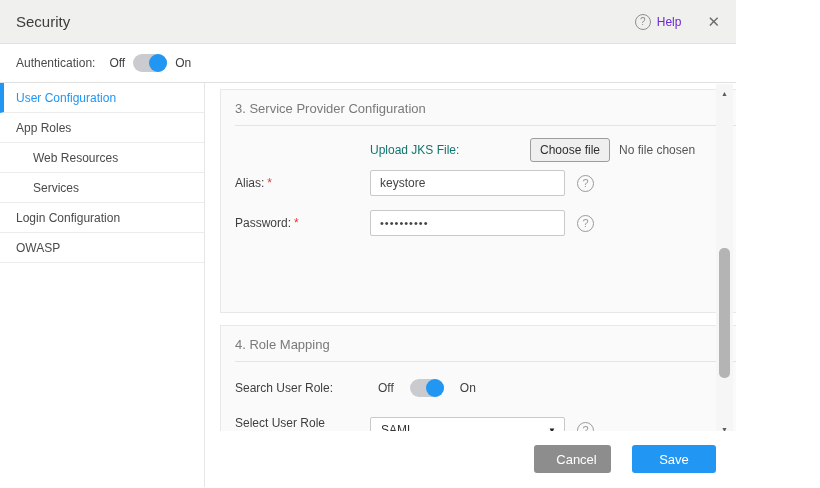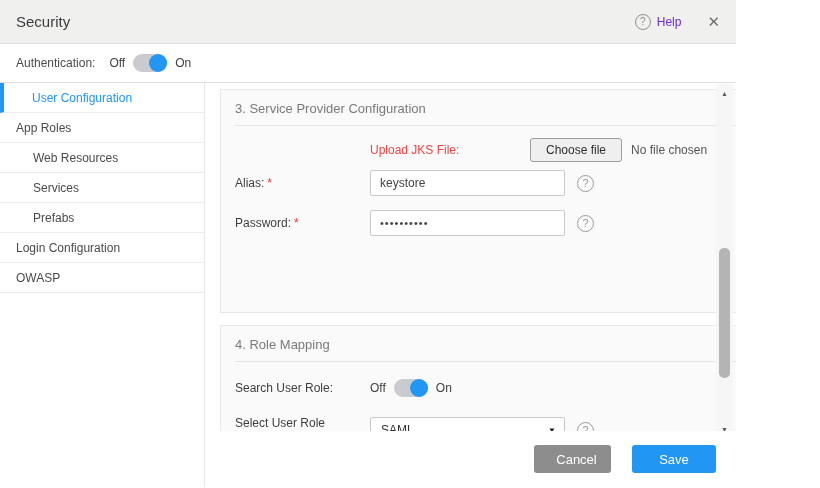--- a/index.html
+++ b/index.html
@@ -28,43 +28,43 @@
   .toggle .knob.right { right:0; }
   .toggle .knob.left { left:0; }
 
   
   .body { position:relative; height:405px; border-top:1px solid #e0e0e0; background:#fff; }
 
   
   .sidebar { position:absolute; left:0; top:0; bottom:0; width:205px; background:#fff; border-right:1px solid #e5e5e5; }
   .side-item { height:30px; display:flex; align-items:center; padding-left:16px; border-bottom:1px solid #ececec; color:#4a4a4a; cursor:pointer; }
   .side-item.indent { padding-left:33px; }
-  .side-item.active { border-left:4px solid #2196f3; padding-left:28px; color:#2196f3; }
+  .side-item.active { border-left:4px solid #2196f3; padding-left:12px; color:#2196f3; }
 
   
   .main-area { position:absolute; left:206px; top:0; width:594px; height:349px; background:#fff; overflow:hidden; }
   .card { position:absolute; left:14px; width:569px; background:#fafafa; border:1px solid #e8e8e8; padding:0 14px; }
   .card1 { top:6px; height:224px; }
   .card2 { top:242px; height:200px; }
   .card-title { padding-top:11px; font-size:13px; color:#7a7a7a; line-height:15px; }
   .card-divider { margin-top:9px; border-bottom:1px solid #e4e4e4; }
   .desc { margin-top:12px; line-height:15px; color:#3b3b3b; }
 
   .frow { display:flex; align-items:center; }
   .flabel { width:135px; flex:0 0 135px; color:#3f3f3f; }
   .req { color:#e53935; margin-left:3px; }
   .row-keystore { margin-top:15px; height:20px; }
   .row-upload { margin-top:12px; height:24px; }
   .row-alias { margin-top:8px; }
   .row-password { margin-top:14px; }
-  .row-search { margin-top:16px; height:20px; }
+  .row-search { margin-top:16px; height:20px;gap:8px; }
   .row-provider { margin-top:18px; }
 
-  .upload-label { width:160px; flex:0 0 160px; color:#ef4444; }
-  .choose-btn { height:24px; padding:0 15px; background:#efefef; border:1px solid #9d9d9d; border-radius:3px;
+  .upload-label { width:160px; flex:0 0 160px; color:#0f766e; }
+  .choose-btn { height:24px; padding:0 9px; background:#efefef; border:1px solid #9d9d9d; border-radius:3px;
                 font-size:12px; color:#2f2f2f; display:flex; align-items:center; cursor:pointer; }
   .file-status { margin-left:9px; color:#555; }
 
   .tinput { width:195px; height:26px; border:1px solid #c9c9c9; background:#fff; padding:0 9px; font-size:12px;
             color:#444; font-family:"Liberation Sans", sans-serif; border-radius:2px; }
   .tinput.pwd { letter-spacing:1px; font-size:11px; }
   .qmark { width:17px; height:17px; border:1px solid #9a9a9a; border-radius:50%; color:#9a9a9a; flex:0 0 17px;
            display:flex; align-items:center; justify-content:center; font-size:11px; margin-left:12px; cursor:pointer; }
   .qmark.far { margin-left:auto; }
 
@@ -110,21 +110,20 @@
     <span class="on">On</span>
   </div>
 
   <div class="body">
 
     <div class="sidebar">
       <div class="side-item active">User Configuration</div>
       <div class="side-item">App Roles</div>
       <div class="side-item indent">Web Resources</div>
       <div class="side-item indent">Services</div>
-      <div class="side-item indent">Prefabs</div>
       <div class="side-item">Login Configuration</div>
       <div class="side-item">OWASP</div>
     </div>
 
     <div class="main-area">
 
       <div class="card card1">
         <div class="card-title">3. Service Provider Configuration</div>
         <div class="card-divider"></div>
 

